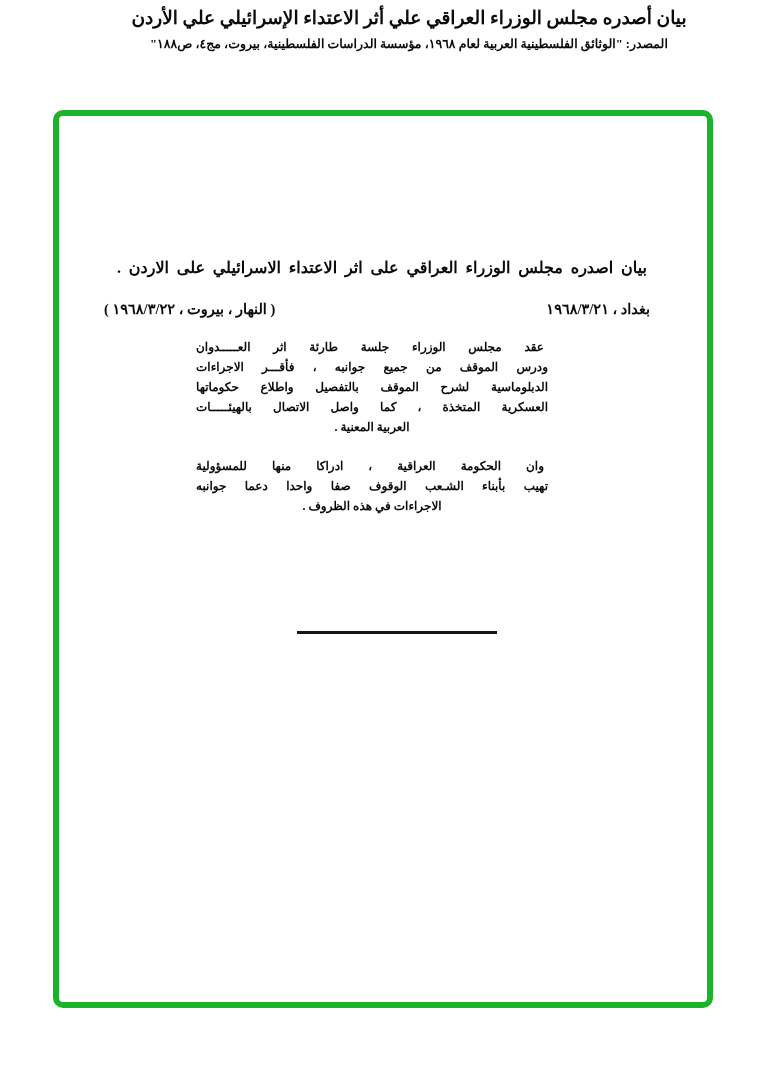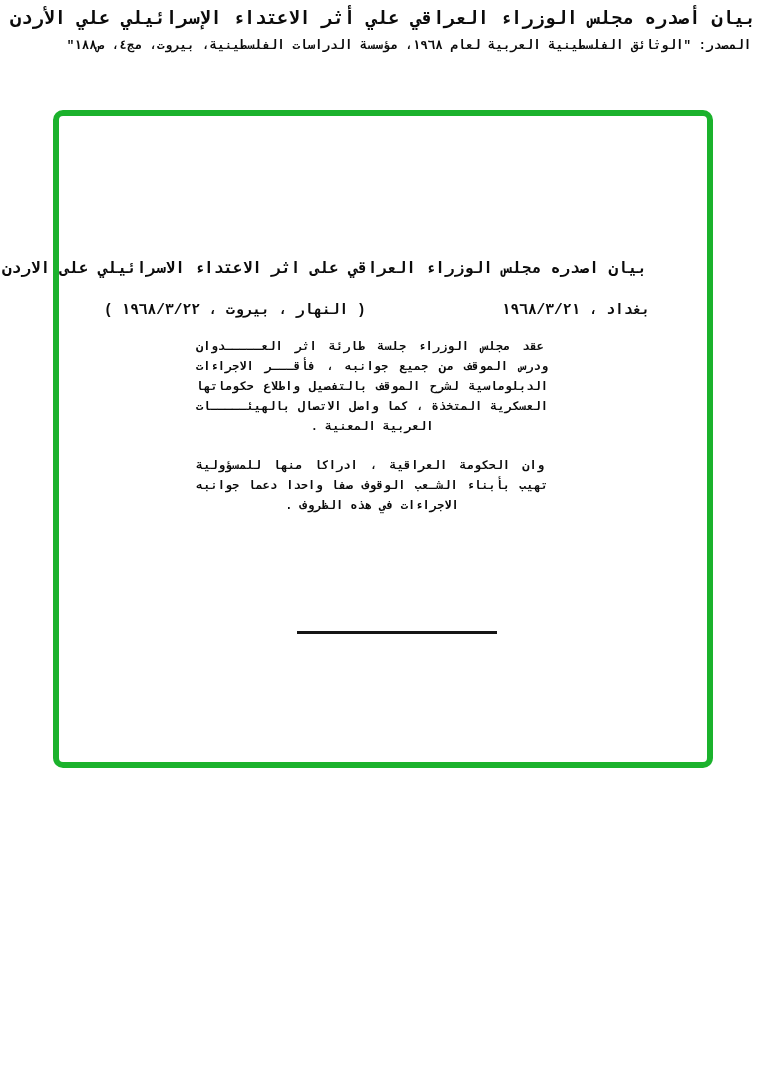--- a/index.html
+++ b/index.html
@@ -1,21 +1,21 @@
 <!DOCTYPE html>
 <html lang="ar" dir="rtl"><head>
 <meta charset="utf-8">
 <style>
   html, body { margin: 0; padding: 0; background: #ffffff; }
   .page {
     position: relative;
     width: 758px;
     height: 1078px;
     background: #ffffff;
-    font-family: Liberation Mono, monospace;
+    font-family: Liberation Serif, serif;
     color: #0b0b0b;
     direction: rtl;
     overflow: hidden;
   }
 
   
   .header {
     position: absolute;
     top: 7px;
     left: 62px;
@@ -34,21 +34,21 @@
     white-space: nowrap;
     margin-top: 7px;
   }
 
   
   .frame {
     position: absolute;
     left: 53px;
     top: 110px;
     width: 660px;
-    height: 658px;
+    height: 898px;
     box-sizing: border-box;
     border: 6px solid #1bb22c;
     border-radius: 10px;
     background: #ffffff;
   }
 
   
   .doc-title {
     position: absolute;
     top: 142px;

